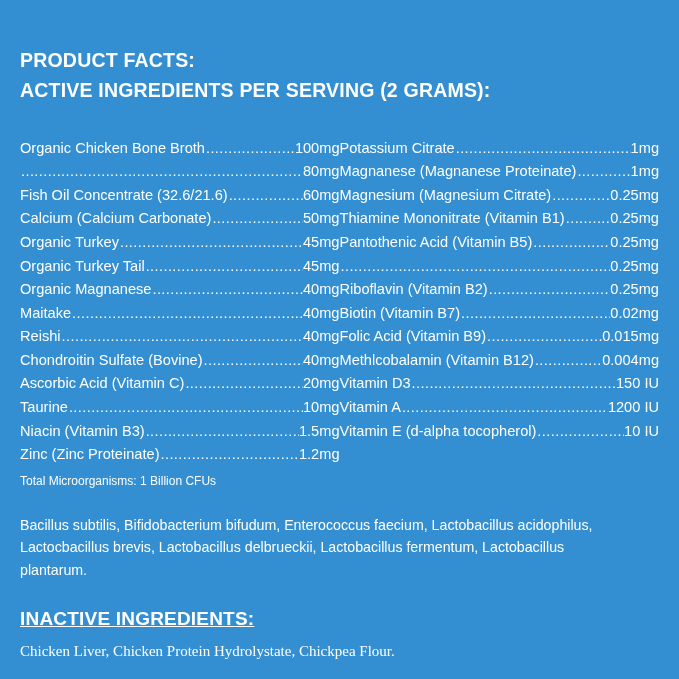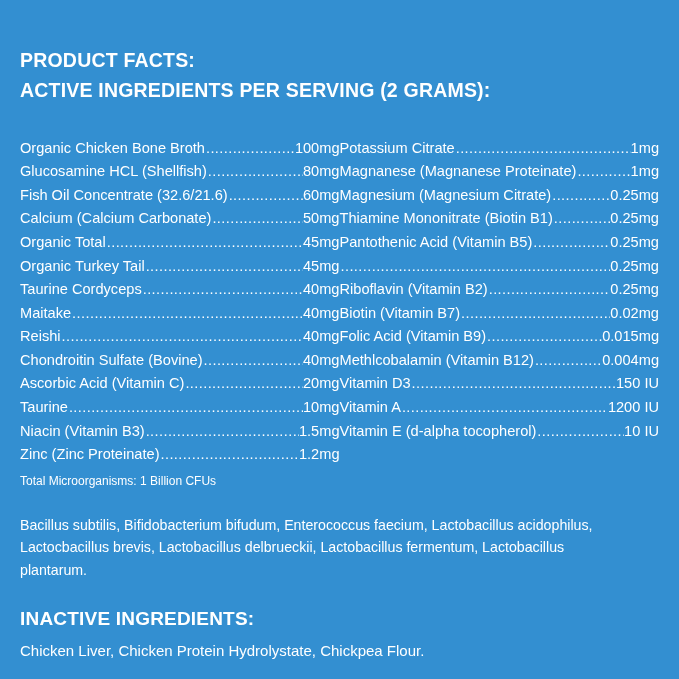--- a/index.html
+++ b/index.html
@@ -69,69 +69,70 @@
     font-size: 14.2px;
     line-height: 22.5px;
     margin-top: 22px;
     max-width: 600px;
   }
   .inactive-heading {
     font-size: 19px;
     font-weight: bold;
     margin-top: 27px;
     letter-spacing: 0.2px;
+    text-decoration: underline;
   }
   .inactive-body {
     font-size: 15px;
     line-height: 22px;
     margin-top: 10px;
+    font-family: Liberation Serif, serif;
   }
 </style>
 </head>
 <body>
 
 <div class="panel">
 
   <div class="heading">PRODUCT FACTS:</div>
   <div class="heading sub">ACTIVE INGREDIENTS PER SERVING (2 GRAMS):</div>
 
   <div class="columns">
     <div class="col">
       <div class="ing-row">
           <span class="ing-name">Organic Chicken Bone Broth</span>
           <span class="dots">................................................................</span>
           <span class="ing-amt">100mg</span>
         </div>
       <div class="ing-row">
-          <span class="ing-name">Glucosamine HCL (Shellfish)</span>
           <span class="dots">................................................................</span>
           <span class="ing-amt">80mg</span>
         </div>
       <div class="ing-row">
           <span class="ing-name">Fish Oil Concentrate (32.6/21.6)</span>
           <span class="dots">................................................................</span>
           <span class="ing-amt">60mg</span>
         </div>
       <div class="ing-row">
           <span class="ing-name">Calcium (Calcium Carbonate)</span>
           <span class="dots">................................................................</span>
           <span class="ing-amt">50mg</span>
         </div>
       <div class="ing-row">
-          <span class="ing-name">Organic Total</span>
+          <span class="ing-name">Organic Turkey</span>
           <span class="dots">................................................................</span>
           <span class="ing-amt">45mg</span>
         </div>
       <div class="ing-row">
           <span class="ing-name">Organic Turkey Tail</span>
           <span class="dots">................................................................</span>
           <span class="ing-amt">45mg</span>
         </div>
       <div class="ing-row">
-          <span class="ing-name">Taurine Cordyceps</span>
+          <span class="ing-name">Organic Magnanese</span>
           <span class="dots">................................................................</span>
           <span class="ing-amt">40mg</span>
         </div>
       <div class="ing-row">
           <span class="ing-name">Maitake</span>
           <span class="dots">................................................................</span>
           <span class="ing-amt">40mg</span>
         </div>
       <div class="ing-row">
           <span class="ing-name">Reishi</span>
@@ -175,21 +176,21 @@
           <span class="ing-name">Magnanese (Magnanese Proteinate)</span>
           <span class="dots">................................................................</span>
           <span class="ing-amt">1mg</span>
         </div>
       <div class="ing-row">
           <span class="ing-name">Magnesium (Magnesium Citrate)</span>
           <span class="dots">................................................................</span>
           <span class="ing-amt">0.25mg</span>
         </div>
       <div class="ing-row">
-          <span class="ing-name">Thiamine Mononitrate (Biotin B1)</span>
+          <span class="ing-name">Thiamine Mononitrate (Vitamin B1)</span>
           <span class="dots">................................................................</span>
           <span class="ing-amt">0.25mg</span>
         </div>
       <div class="ing-row">
           <span class="ing-name">Pantothenic Acid (Vitamin B5)</span>
           <span class="dots">................................................................</span>
           <span class="ing-amt">0.25mg</span>
         </div>
       <div class="ing-row">
           <span class="dots">................................................................</span>

